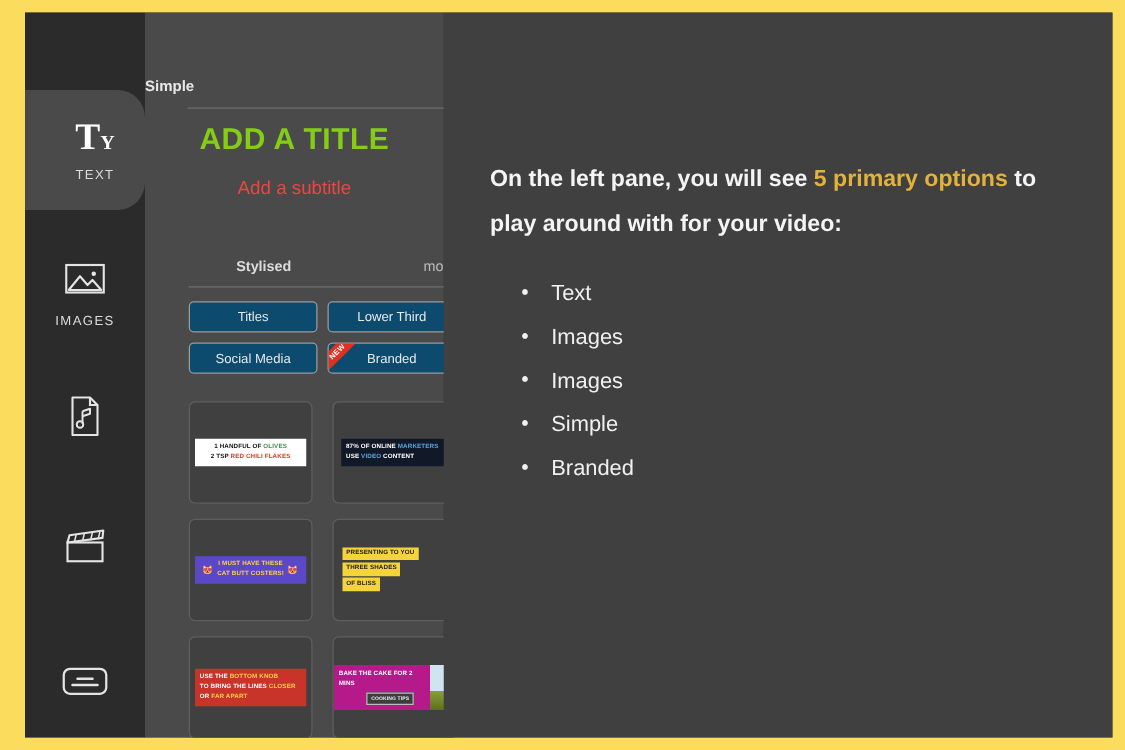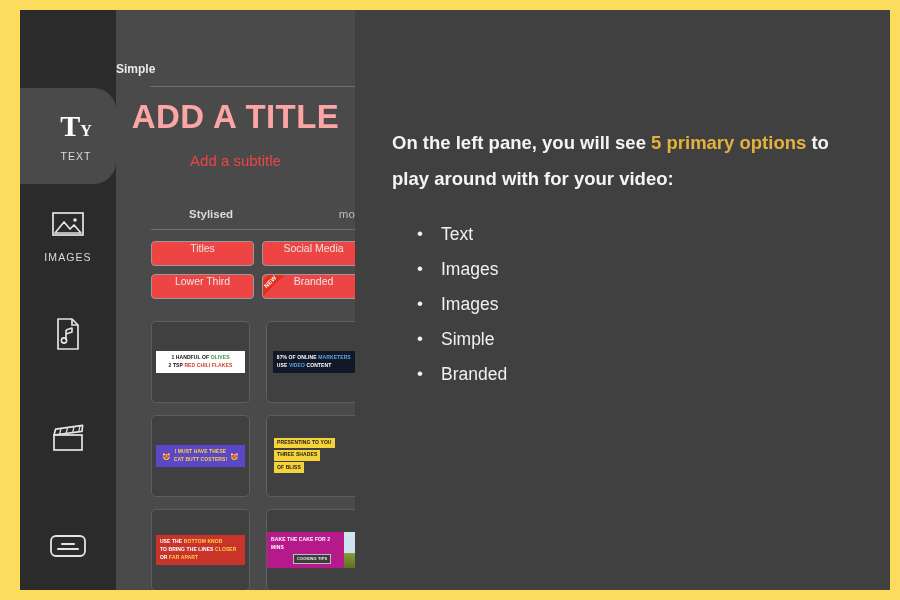--- a/index.html
+++ b/index.html
@@ -36,21 +36,21 @@
   }
   .rail-item .rl {
     font-size: 10.5px; letter-spacing: 1.1px; color: #dcdcdc;
   }
   .rail-item.active {
     background: #4a4a4a;
     border-top-right-radius: 22px;
     border-bottom-right-radius: 22px;
     width: 96px;
   }
-  #rail-text  { top: 78px; padding-left: 16px; }
+  #rail-text  { top: 62px; padding-left: 16px; }
   #rail-img   { top: 178px; }
   #rail-audio { top: 282px; }
   #rail-media { top: 386px; }
   #rail-cap   { top: 494px; }
   .ty { font-family: "Liberation Serif", serif; color: #fff; line-height: 1; }
   .ty .big { font-size: 30px; font-weight: 700; }
   .ty .sml { font-size: 16px; font-weight: 700; }
 
   
   #panel {
@@ -81,21 +81,21 @@
   #simple-underline {
     position: absolute; left: 130px; top: 76px;
     width: 215px; height: 1px; background: #6e6e6e;
   }
 
   #title-block {
     position: absolute; left: 96px; top: 88px;
     width: 239px; text-align: center;
   }
   #main-title {
-    font-size: 33px; font-weight: 800; color: #fca5a5;
+    font-size: 24px; font-weight: 800; color: #84cc16;
     letter-spacing: 0.4px;
   }
   #subtitle {
     margin-top: 16px;
     font-size: 15px; color: #ef4444;
   }
 
   #stylised-row {
     position: absolute; left: 131px; top: 198px; width: 214px;
     display: flex; align-items: baseline; justify-content: space-between;
@@ -112,23 +112,23 @@
 
   #cat-buttons {
     position: absolute; left: 131px; top: 231px;
     width: 214px;
     display: grid; grid-template-columns: 103px 103px;
     gap: 8px;
   }
   .cat-btn {
     position: relative; overflow: hidden;
     height: 25px; border: 1px solid #9a9a9a; border-radius: 4px;
-    background: #ef4444; color: #e8e8e8;
+    background: #0c4a6e; color: #e8e8e8;
     font-size: 10.5px; cursor: pointer;
-    display: flex; justify-content: center;
+    display: flex; align-items: center; justify-content: center;
     font-family: "Liberation Sans", sans-serif;
   }
   .ribbon {
     position: absolute; left: -16px; top: 1px;
     width: 46px; height: 11px;
     background: #e03020; color: #fff;
     font-size: 6px; font-weight: bold; letter-spacing: .3px;
     display: flex; align-items: center; justify-content: center;
     transform: rotate(-45deg); transform-origin: center;
   }
@@ -287,24 +287,24 @@
       <span id="stylised-label">Stylised</span>
       <span id="more-link">more</span>
     </div>
     <div id="stylised-underline"></div>
 
     <div id="cat-buttons">
       <div class="cat-btn">
         <span>Titles</span>
       </div>
       <div class="cat-btn">
+        <span>Lower Third</span>
+      </div>
+      <div class="cat-btn">
         <span>Social Media</span>
-      </div>
-      <div class="cat-btn">
-        <span>Lower Third</span>
       </div>
       <div class="cat-btn">
         <span class="ribbon">NEW</span>
         <span>Branded</span>
       </div>
     </div>
 
     <div id="thumbs">
 
       <div class="thumb">

